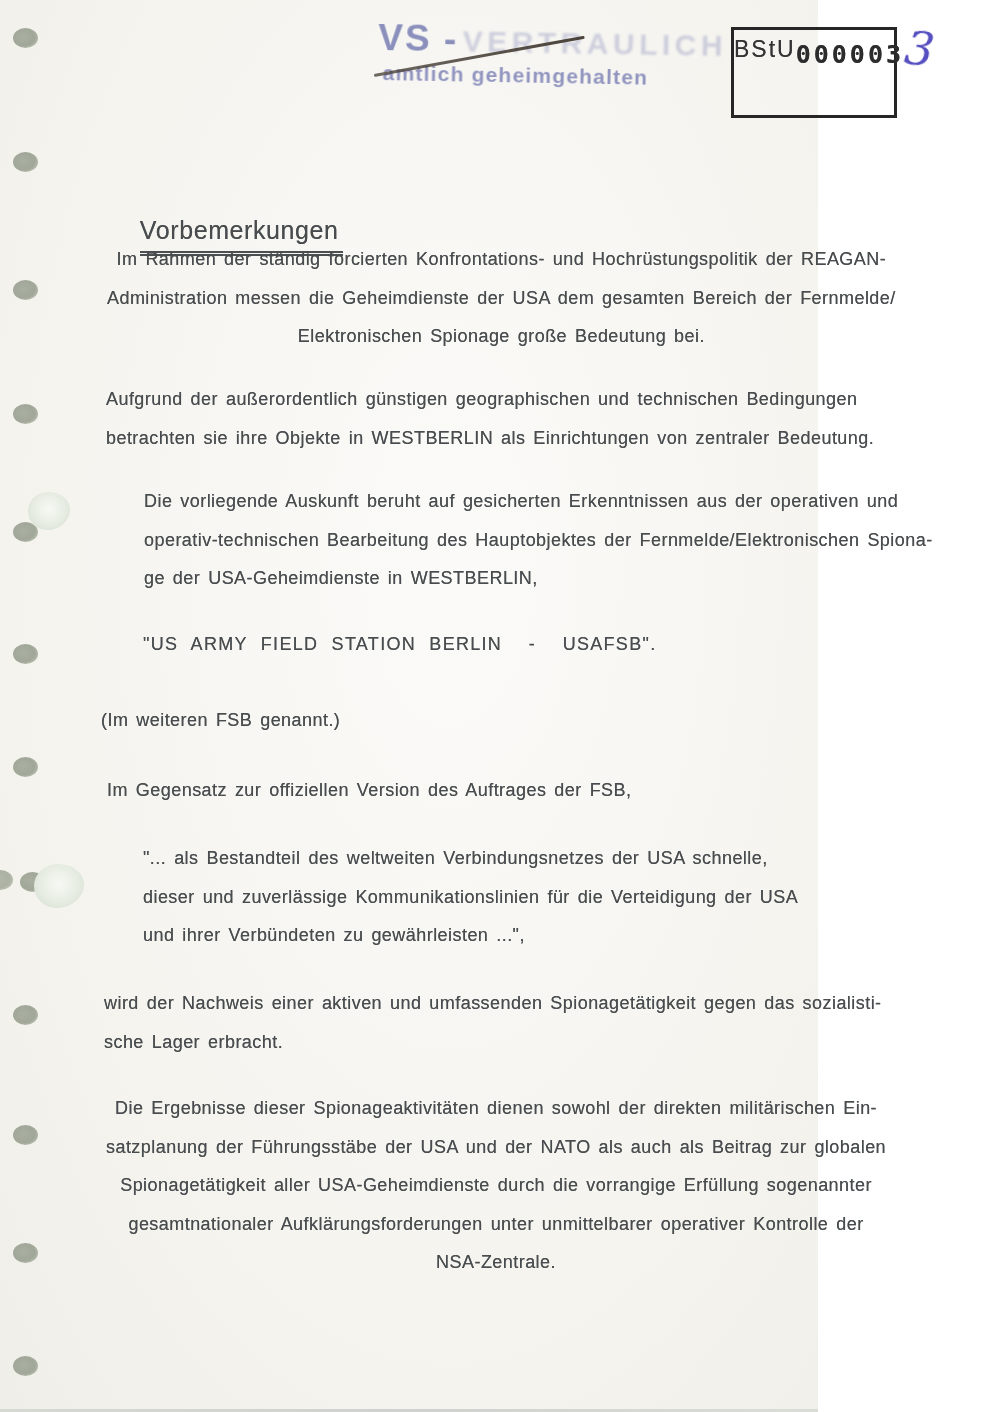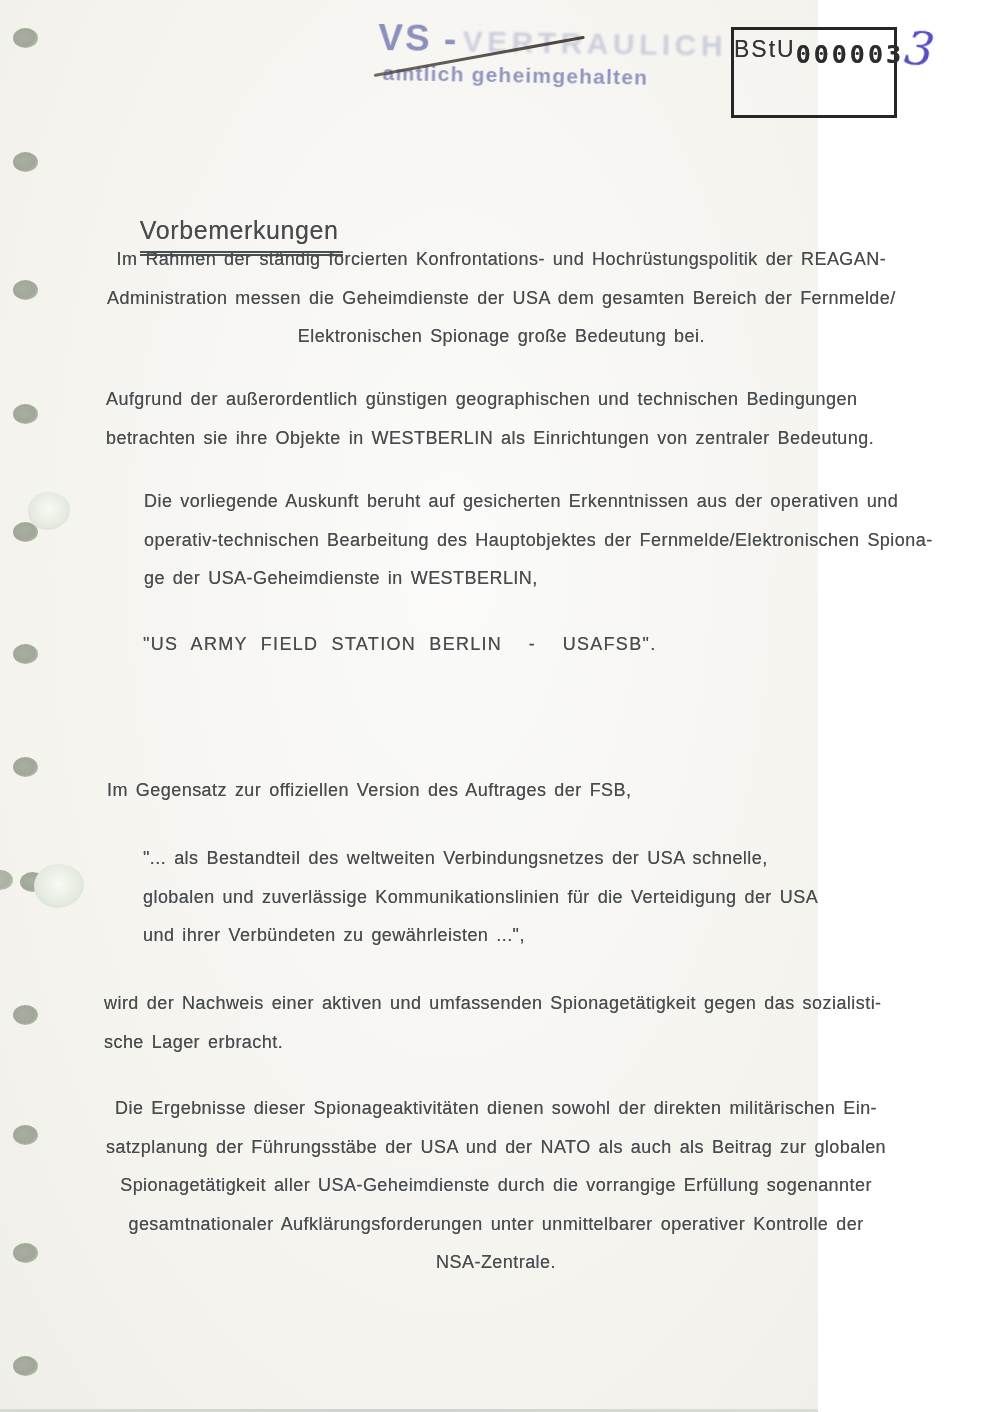--- a/index.html
+++ b/index.html
@@ -179,19 +179,20 @@
   <div id="hand-page-num">3</div>
 
   <div class="block" id="b-heading">
     <span class="hd">Vorbemerkungen</span>
   </div>
 
   <div class="block" id="b-p1"><div class="tline">Im Rahmen der ständig forcierten Konfrontations- und Hochrüstungspolitik der REAGAN-</div><div class="tline">Administration messen die Geheimdienste der USA dem gesamten Bereich der Fernmelde/</div><div class="tline">Elektronischen Spionage große Bedeutung bei.</div></div>
   <div class="block" id="b-p2"><div class="tline">Aufgrund der außerordentlich günstigen geographischen und technischen Bedingungen</div><div class="tline">betrachten sie ihre Objekte in WESTBERLIN als Einrichtungen von zentraler Bedeutung.</div></div>
   <div class="block" id="b-p3"><div class="tline">Die vorliegende Auskunft beruht auf gesicherten Erkenntnissen aus der operativen und</div><div class="tline">operativ-technischen Bearbeitung des Hauptobjektes der Fernmelde/Elektronischen Spiona-</div><div class="tline">ge der USA-Geheimdienste in WESTBERLIN,</div></div>
   <div class="block" id="b-q1"><div class="tline">"US ARMY FIELD STATION BERLIN  -  USAFSB".</div></div>
+  <div class="block" id="b-p4"><div class="tline">(Im weiteren FSB genannt.)</div></div>
   <div class="block" id="b-p5"><div class="tline">Im Gegensatz zur offiziellen Version des Auftrages der FSB,</div></div>
-  <div class="block" id="b-q2"><div class="tline">"... als Bestandteil des weltweiten Verbindungsnetzes der USA schnelle,</div><div class="tline">globalen und zuverlässige Kommunikationslinien für die Verteidigung der USA</div><div class="tline">und ihrer Verbündeten zu gewährleisten ...",</div></div>
+  <div class="block" id="b-q2"><div class="tline">"... als Bestandteil des weltweiten Verbindungsnetzes der USA schnelle,</div><div class="tline">dieser und zuverlässige Kommunikationslinien für die Verteidigung der USA</div><div class="tline">und ihrer Verbündeten zu gewährleisten ...",</div></div>
   <div class="block" id="b-p6"><div class="tline">wird der Nachweis einer aktiven und umfassenden Spionagetätigkeit gegen das sozialisti-</div><div class="tline">sche Lager erbracht.</div></div>
   <div class="block" id="b-p7"><div class="tline">Die Ergebnisse dieser Spionageaktivitäten dienen sowohl der direkten militärischen Ein-</div><div class="tline">satzplanung der Führungsstäbe der USA und der NATO als auch als Beitrag zur globalen</div><div class="tline">Spionagetätigkeit aller USA-Geheimdienste durch die vorrangige Erfüllung sogenannter</div><div class="tline">gesamtnationaler Aufklärungsforderungen unter unmittelbarer operativer Kontrolle der</div><div class="tline">NSA-Zentrale.</div></div>
 
   <div id="edge-bottom"></div>
 </div>
 
 </body></html>

